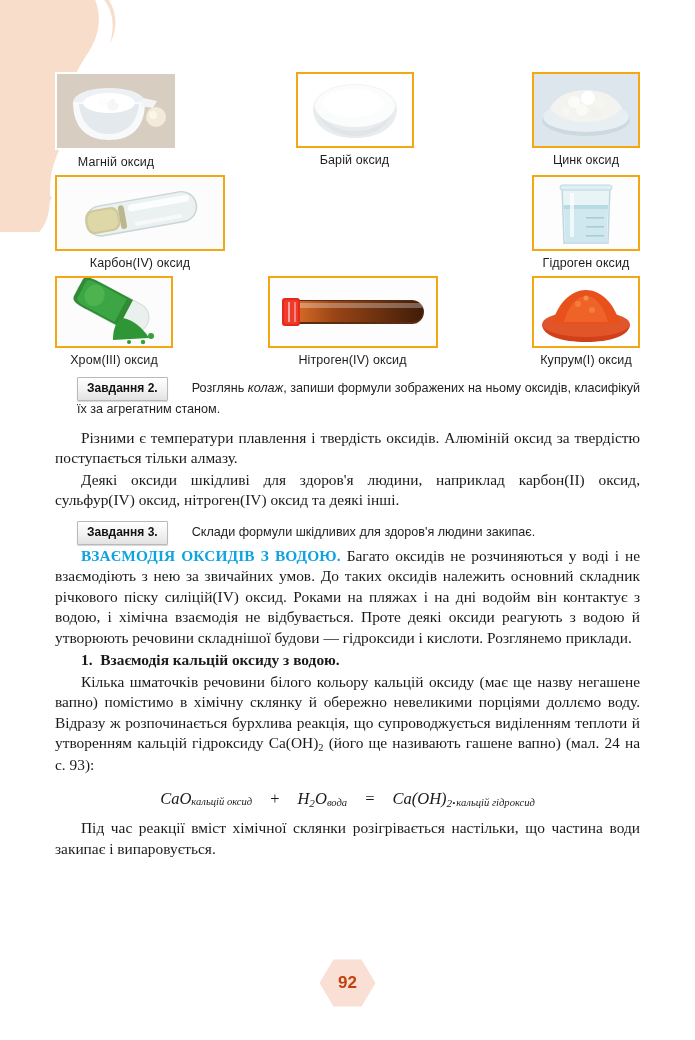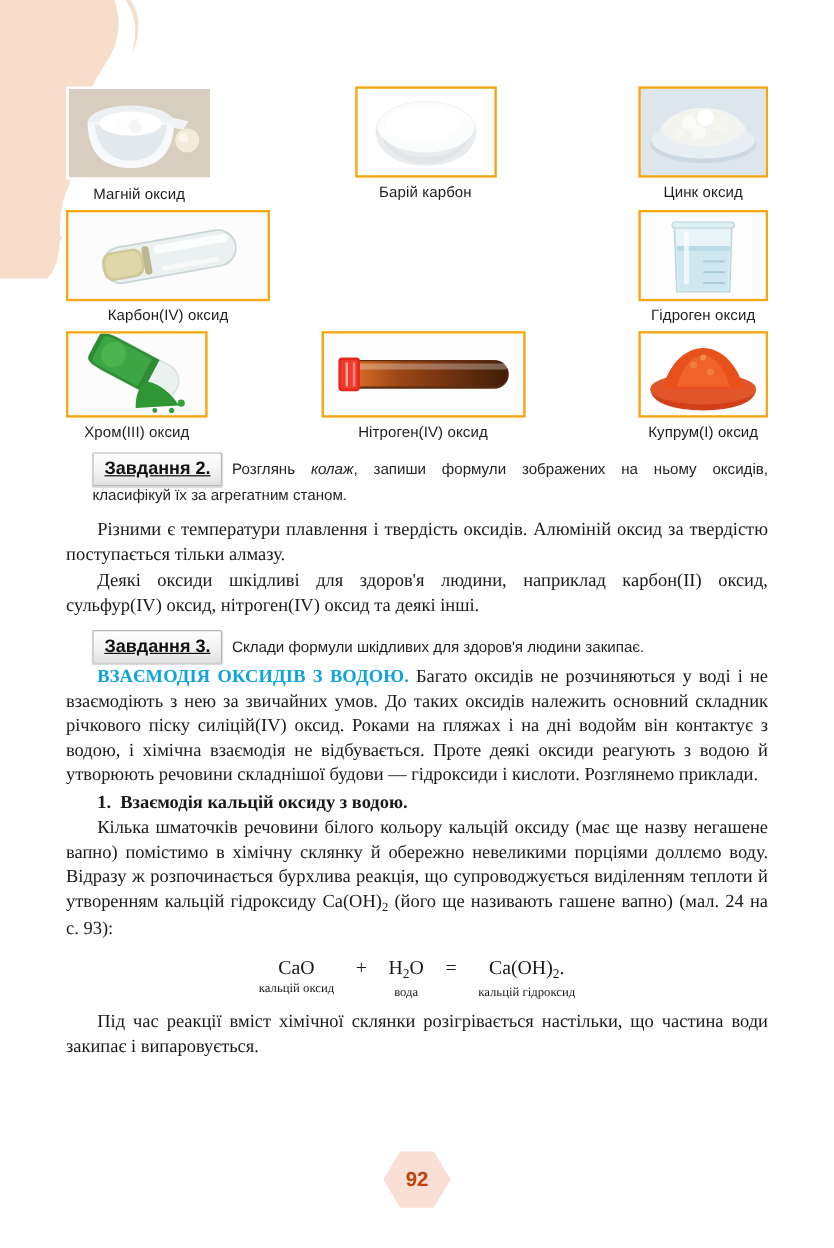--- a/index.html
+++ b/index.html
@@ -87,31 +87,30 @@
     font-family: "Liberation Sans", "DejaVu Sans", sans-serif;
     font-size: 12.6px;
     line-height: 1.42;
     color: #232323;
     text-align: justify;
   }
   .task-badge {
     display: inline-block;
     font-family: "Liberation Sans", "DejaVu Sans", sans-serif;
     font-weight: bold;
-    font-size: 15px;
+    font-size: 12px;
     color: #111;
     padding: 2px 9px 3px 9px;
-    margin-right: 8px;
+    margin-right: 24px;
     background: linear-gradient(#ffffff, #f2f2f2 55%, #e2e2e2);
     border: 1px solid #b9b9b9;
     border-radius: 1px;
     box-shadow: 0 1px 1px rgba(0,0,0,0.16);
     vertical-align: baseline;
     white-space: nowrap;
-    text-decoration: underline;
   }
   .task-indent { padding-left: 22px; }
 
   
   p.prose {
     margin: 0;
     font-size: 15.4px;
     line-height: 1.33;
     text-align: justify;
     text-indent: 26px;
@@ -145,22 +144,23 @@
     display: flex;
     justify-content: center;
   }
   .equation {
     display: flex;
     align-items: flex-start;
     gap: 0;
   }
   .eq-term {
     display: flex;
-    flex-direction: column;
-    align-items: center;
+    flex-direction: row;
+    align-items: flex-end;
+    font-style: italic;
   }
   .eq-formula {
     font-size: 16.5px;
     line-height: 1.1;
     white-space: nowrap;
   }
   .eq-label {
     font-size: 10.6px;
     line-height: 1.1;
     margin-top: 3px;
@@ -243,21 +243,21 @@
         <div class="photo-frame bordered" style="width:118px;height:76px;">
           <svg class="sample-svg" width="114" height="72" viewBox="0 0 114 72">
             <rect width="114" height="72" fill="#ffffff"></rect>
             <ellipse cx="57" cy="34" rx="42" ry="24" fill="#f0f2f3"></ellipse>
             <path d="M15,34 C15,54 34,64 57,64 C80,64 99,54 99,34 Z" fill="#e9ecee"></path>
             <ellipse cx="57" cy="32" rx="40" ry="21" fill="#fbfcfc"></ellipse>
             <ellipse cx="55" cy="29" rx="31" ry="14" fill="#ffffff"></ellipse>
             <path d="M20,40 C28,56 42,62 57,62 C72,62 86,56 94,40 C84,52 72,57 57,57 C42,57 30,52 20,40 Z" fill="#dfe3e6" opacity="0.75"></path>
           </svg>
         </div>
-        <div class="photo-caption">Барій карбон</div>
+        <div class="photo-caption">Барій оксид</div>
       </div>
 
       <div class="collage-cell">
         <div class="photo-frame bordered" style="width:108px;height:76px;">
           <svg class="sample-svg" width="104" height="72" viewBox="0 0 104 72">
             <rect width="104" height="72" fill="#dde6ec"></rect>
             <ellipse cx="52" cy="46" rx="44" ry="16" fill="#cdd9e1"></ellipse>
             <ellipse cx="52" cy="43" rx="43" ry="15" fill="#e8eff3"></ellipse>
             <path d="M16,34 C22,22 36,16 52,16 C68,16 82,22 88,34 C80,44 68,48 52,48 C36,48 24,44 16,34 Z" fill="#f3f3ef"></path>
             <circle cx="40" cy="28" r="6" fill="#fbfbf7"></circle>

